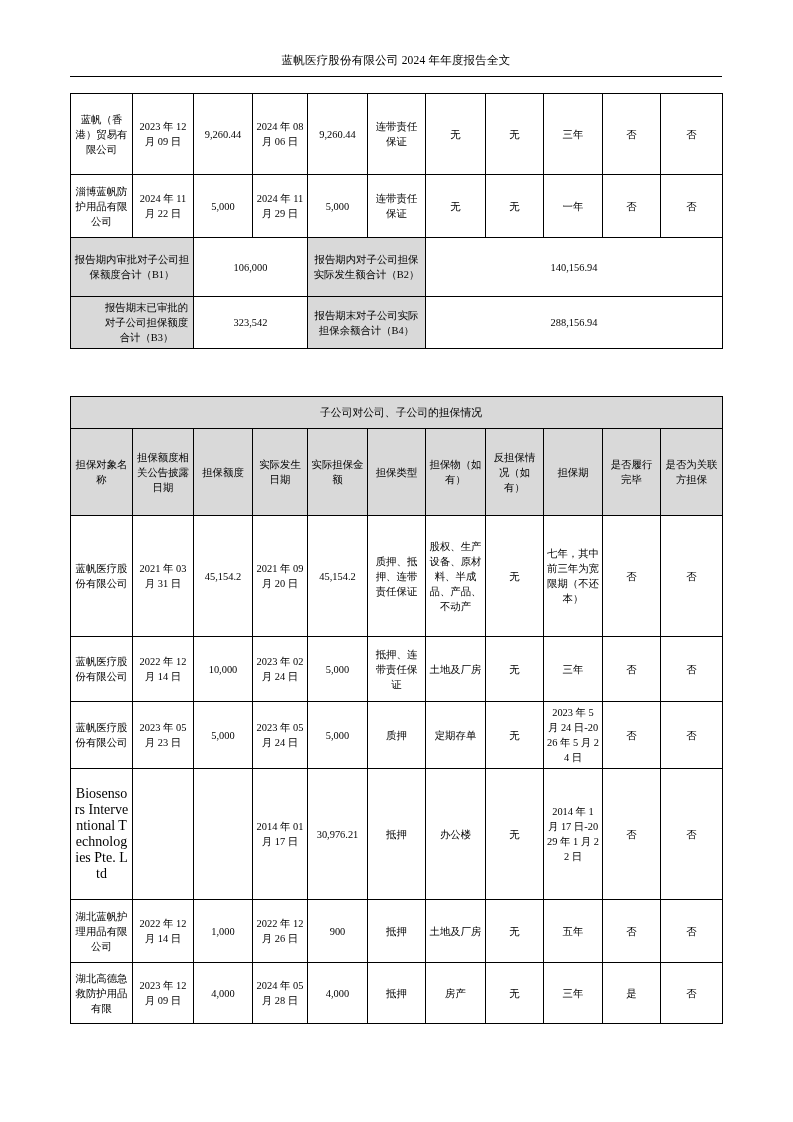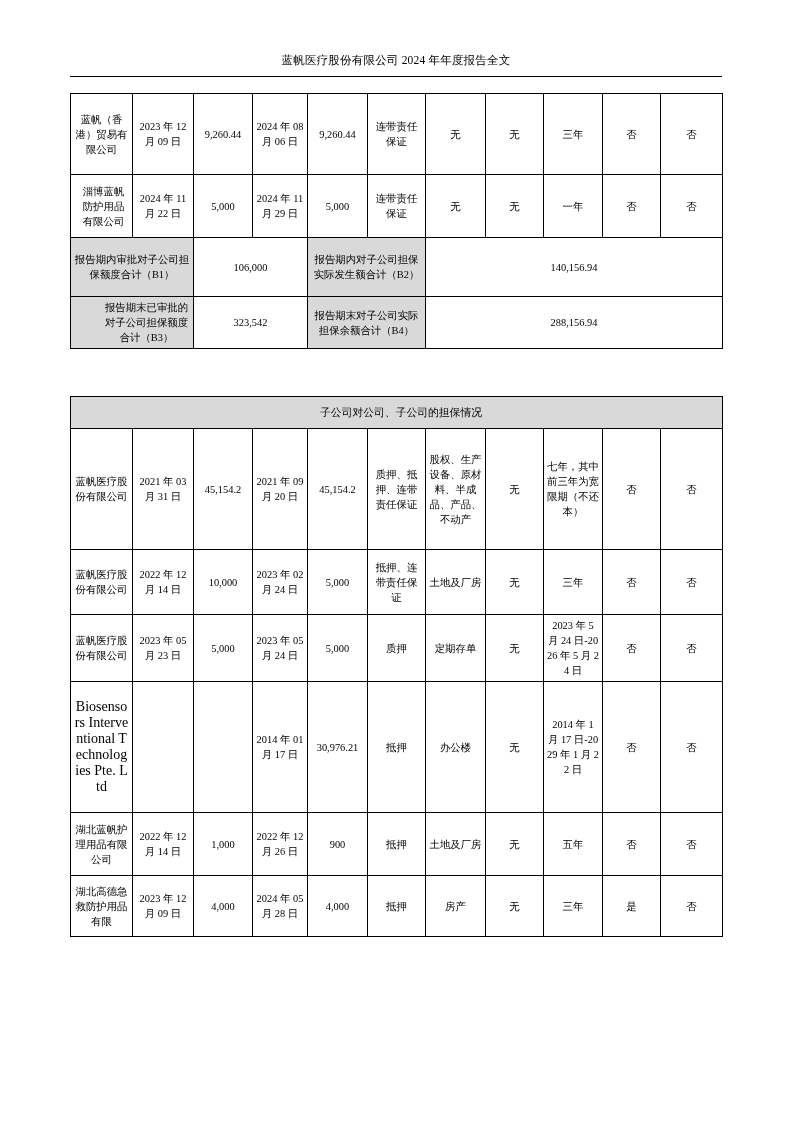--- a/index.html
+++ b/index.html
@@ -132,21 +132,21 @@
           <td>2024 年 08 月 06 日</td>
           <td class="num">9,260.44</td>
           <td>连带责任保证</td>
           <td>无</td>
           <td>无</td>
           <td>三年</td>
           <td>否</td>
           <td>否</td>
         </tr>
         <tr>
-          <td style="height: 60px; padding-left: 7px;">淄博蓝帆防护用品有限公司</td>
+          <td style="height: 60px;">淄博蓝帆防护用品有限公司</td>
           <td>2024 年 11 月 22 日</td>
           <td class="num">5,000</td>
           <td>2024 年 11 月 29 日</td>
           <td class="num">5,000</td>
           <td>连带责任保证</td>
           <td>无</td>
           <td>无</td>
           <td>一年</td>
           <td>否</td>
           <td>否</td>
@@ -179,20 +179,33 @@
       <col style="width:59px">
         <col style="width:58px">
         <col style="width:62px">
     </colgroup>
     <tbody>
 
     <tr>
           <td class="shaded sect-title" colspan="11" style="height: 29px; padding-left: 12px;">子公司对公司、子公司的担保情况</td>
         </tr>
         <tr>
+          <td class="shaded" style="height: 84px;">担保对象名称</td>
+          <td class="shaded">担保额度相关公告披露日期</td>
+          <td class="shaded">担保额度</td>
+          <td class="shaded">实际发生日期</td>
+          <td class="shaded">实际担保金额</td>
+          <td class="shaded">担保类型</td>
+          <td class="shaded">担保物（如有）</td>
+          <td class="shaded">反担保情况（如有）</td>
+          <td class="shaded">担保期</td>
+          <td class="shaded">是否履行完毕</td>
+          <td class="shaded">是否为关联方担保</td>
+        </tr>
+        <tr>
           <td style="height: 118px;">蓝帆医疗股份有限公司</td>
           <td>2021 年 03 月 31 日</td>
           <td class="num">45,154.2</td>
           <td>2021 年 09 月 20 日</td>
           <td class="num">45,154.2</td>
           <td>质押、抵押、连带责任保证</td>
           <td>股权、生产设备、原材料、半成品、产品、不动产</td>
           <td>无</td>
           <td>七年，其中前三年为宽限期（不还本）</td>
           <td>否</td>

